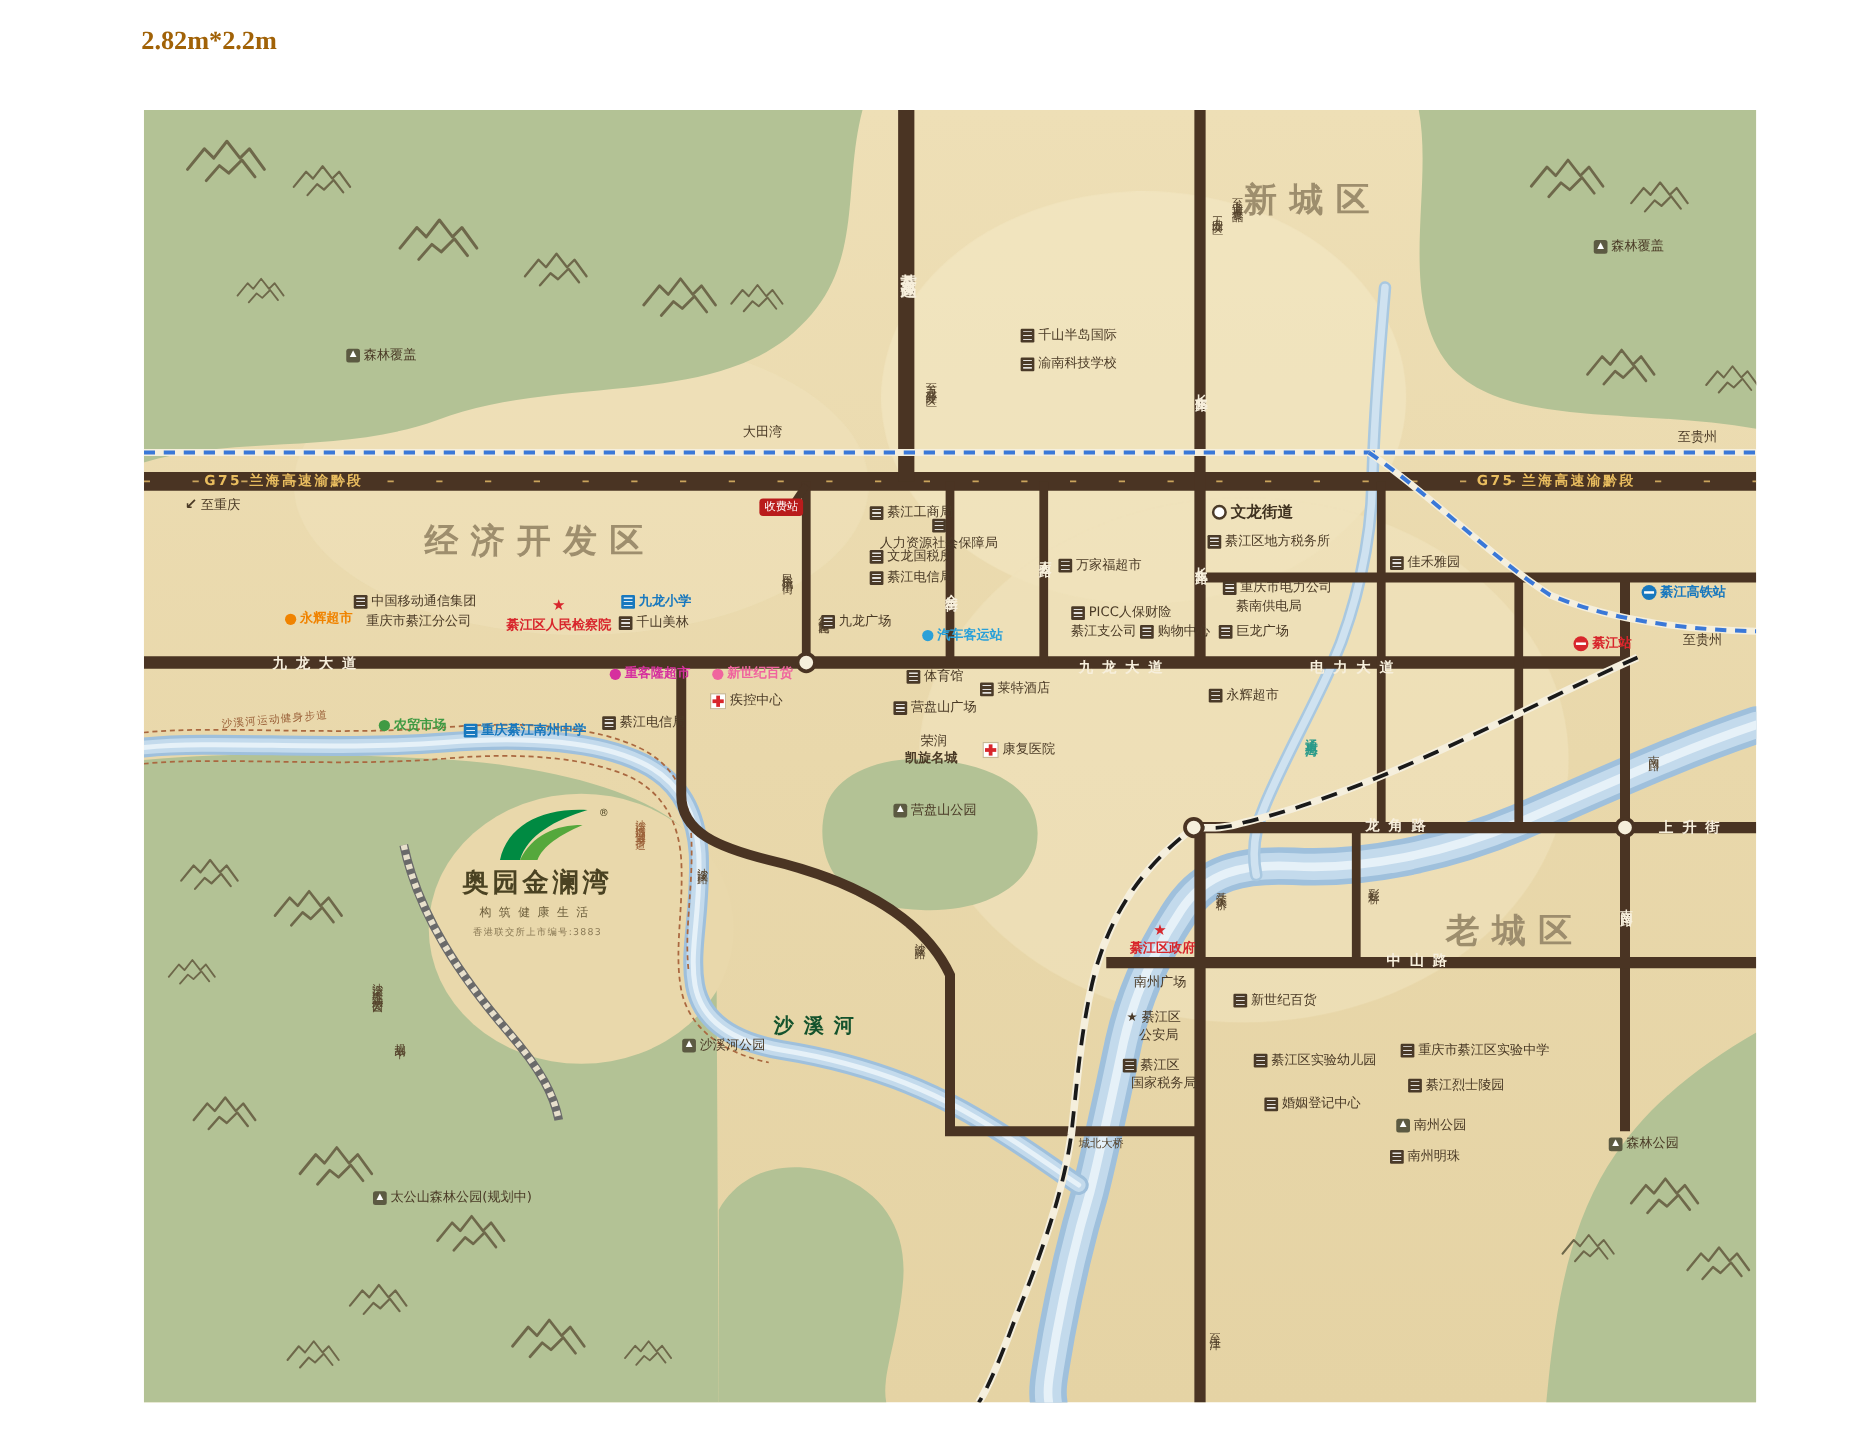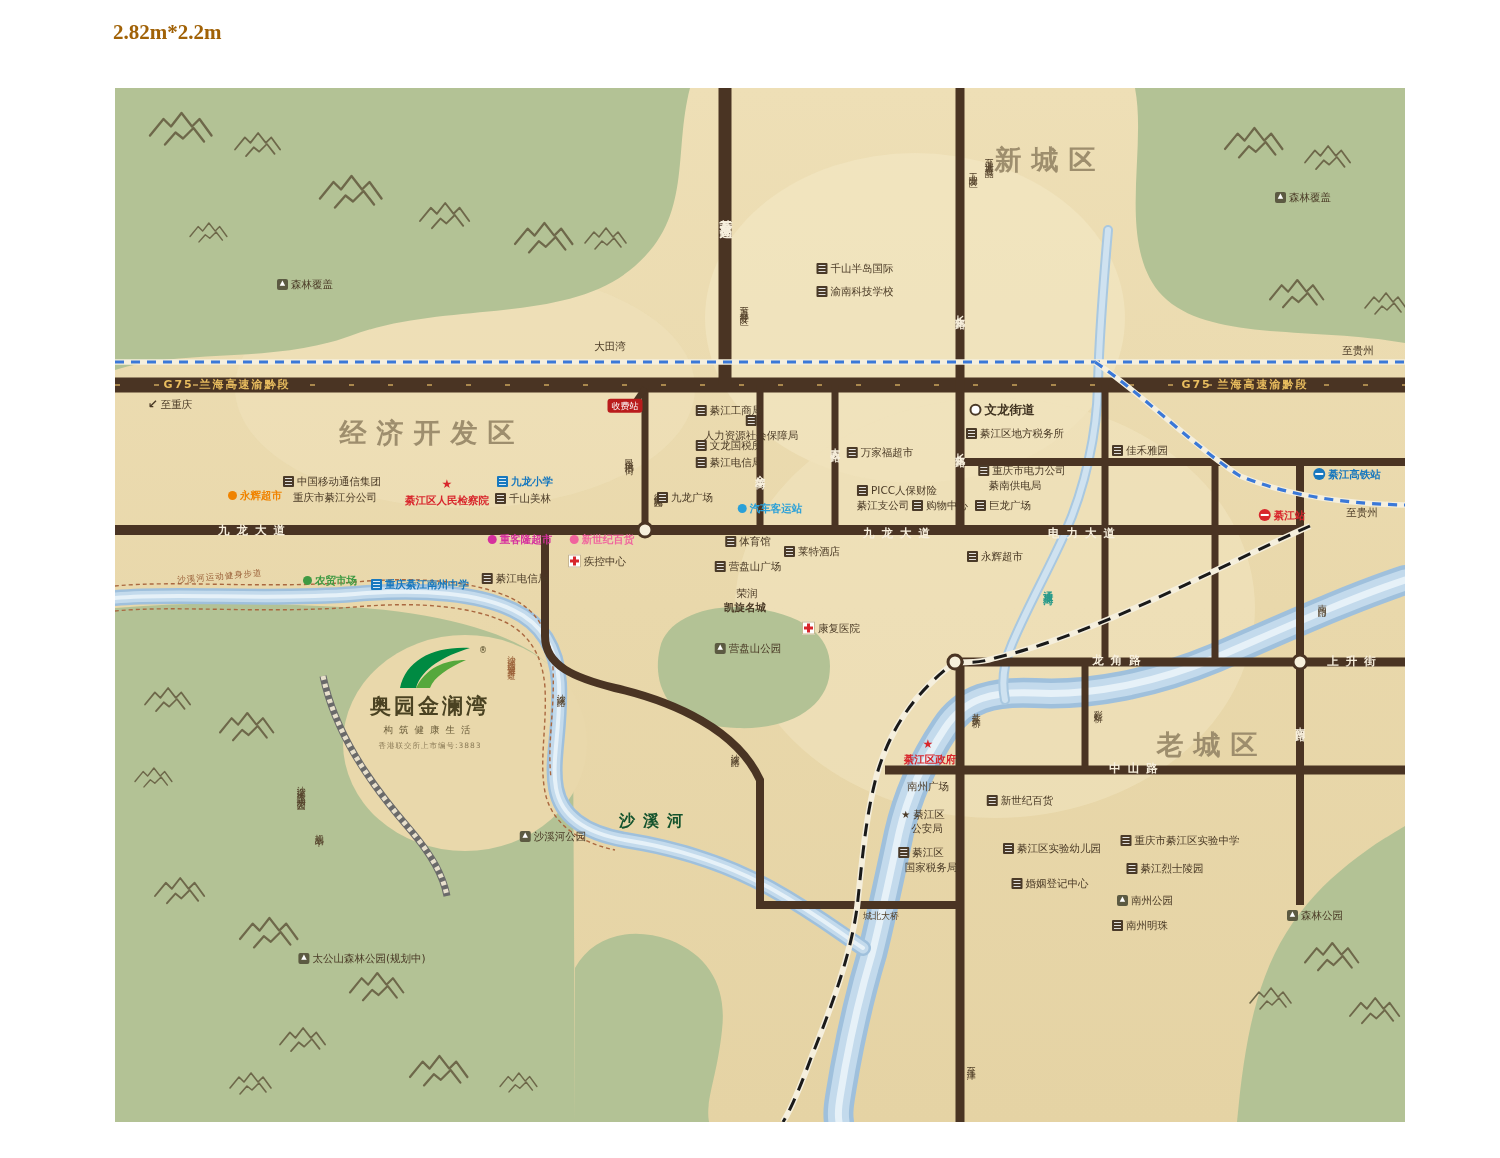--- a/index.html
+++ b/index.html
@@ -440,21 +440,21 @@
         <div class="map-label poi" style="left: 633px; top: 478px;">
           <span class="ic ic-bld"></span>
           <span class="txt">营盘山广场</span>
         </div>
         <div class="map-label poi" style="left: 632px; top: 505px;">
           <span class="txt">荣润</span>
         </div>
         <div class="map-label poi" style="left: 630px; top: 519px; font-weight: bold;">
           <span class="txt">凯旋名城</span>
         </div>
-        <div class="map-label poi" style="left: 716px; top: 512px; margin-top: 28px;">
+        <div class="map-label poi" style="left: 700px; top: 512px;">
           <span class="ic ic-cross"></span>
           <span class="txt">康复医院</span>
         </div>
         <div class="map-label poi" style="left: 880px; top: 468px;">
           <span class="ic ic-bld"></span>
           <span class="txt">永辉超市</span>
         </div>
         <div class="map-label green" style="left: 215px; top: 492px;">
           <span class="ic ic-dot-green"></span>
           <span class="txt">农贸市场</span>
@@ -470,21 +470,21 @@
         <div class="map-label trail" style="left: 105px; top: 489px; transform: translate(-50%, -50%) rotate(-5deg);">
           <span class="txt">沙溪河运动健身步道</span>
         </div>
         <div class="map-label trail vert" style="left: 396px; top: 570px;">
           <span class="txt">沙溪河运动健身步道</span>
         </div>
         <div class="map-label poi" style="left: 633px; top: 560px;">
           <span class="ic ic-tree"></span>
           <span class="txt">营盘山公园</span>
         </div>
-        <div class="map-label poi" style="left: 438px; top: 748px;">
+        <div class="map-label poi" style="left: 464px; top: 748px;">
           <span class="ic ic-tree"></span>
           <span class="txt">沙溪河公园</span>
         </div>
         <div class="map-label poi-sm vert" style="left: 186px; top: 700px;">
           <span class="txt">沙溪河生态动步公园</span>
         </div>
         <div class="map-label poi-sm vert" style="left: 204px; top: 742px;">
           <span class="txt">规划中</span>
         </div>
         <div class="map-label poi" style="left: 247px; top: 870px;">

